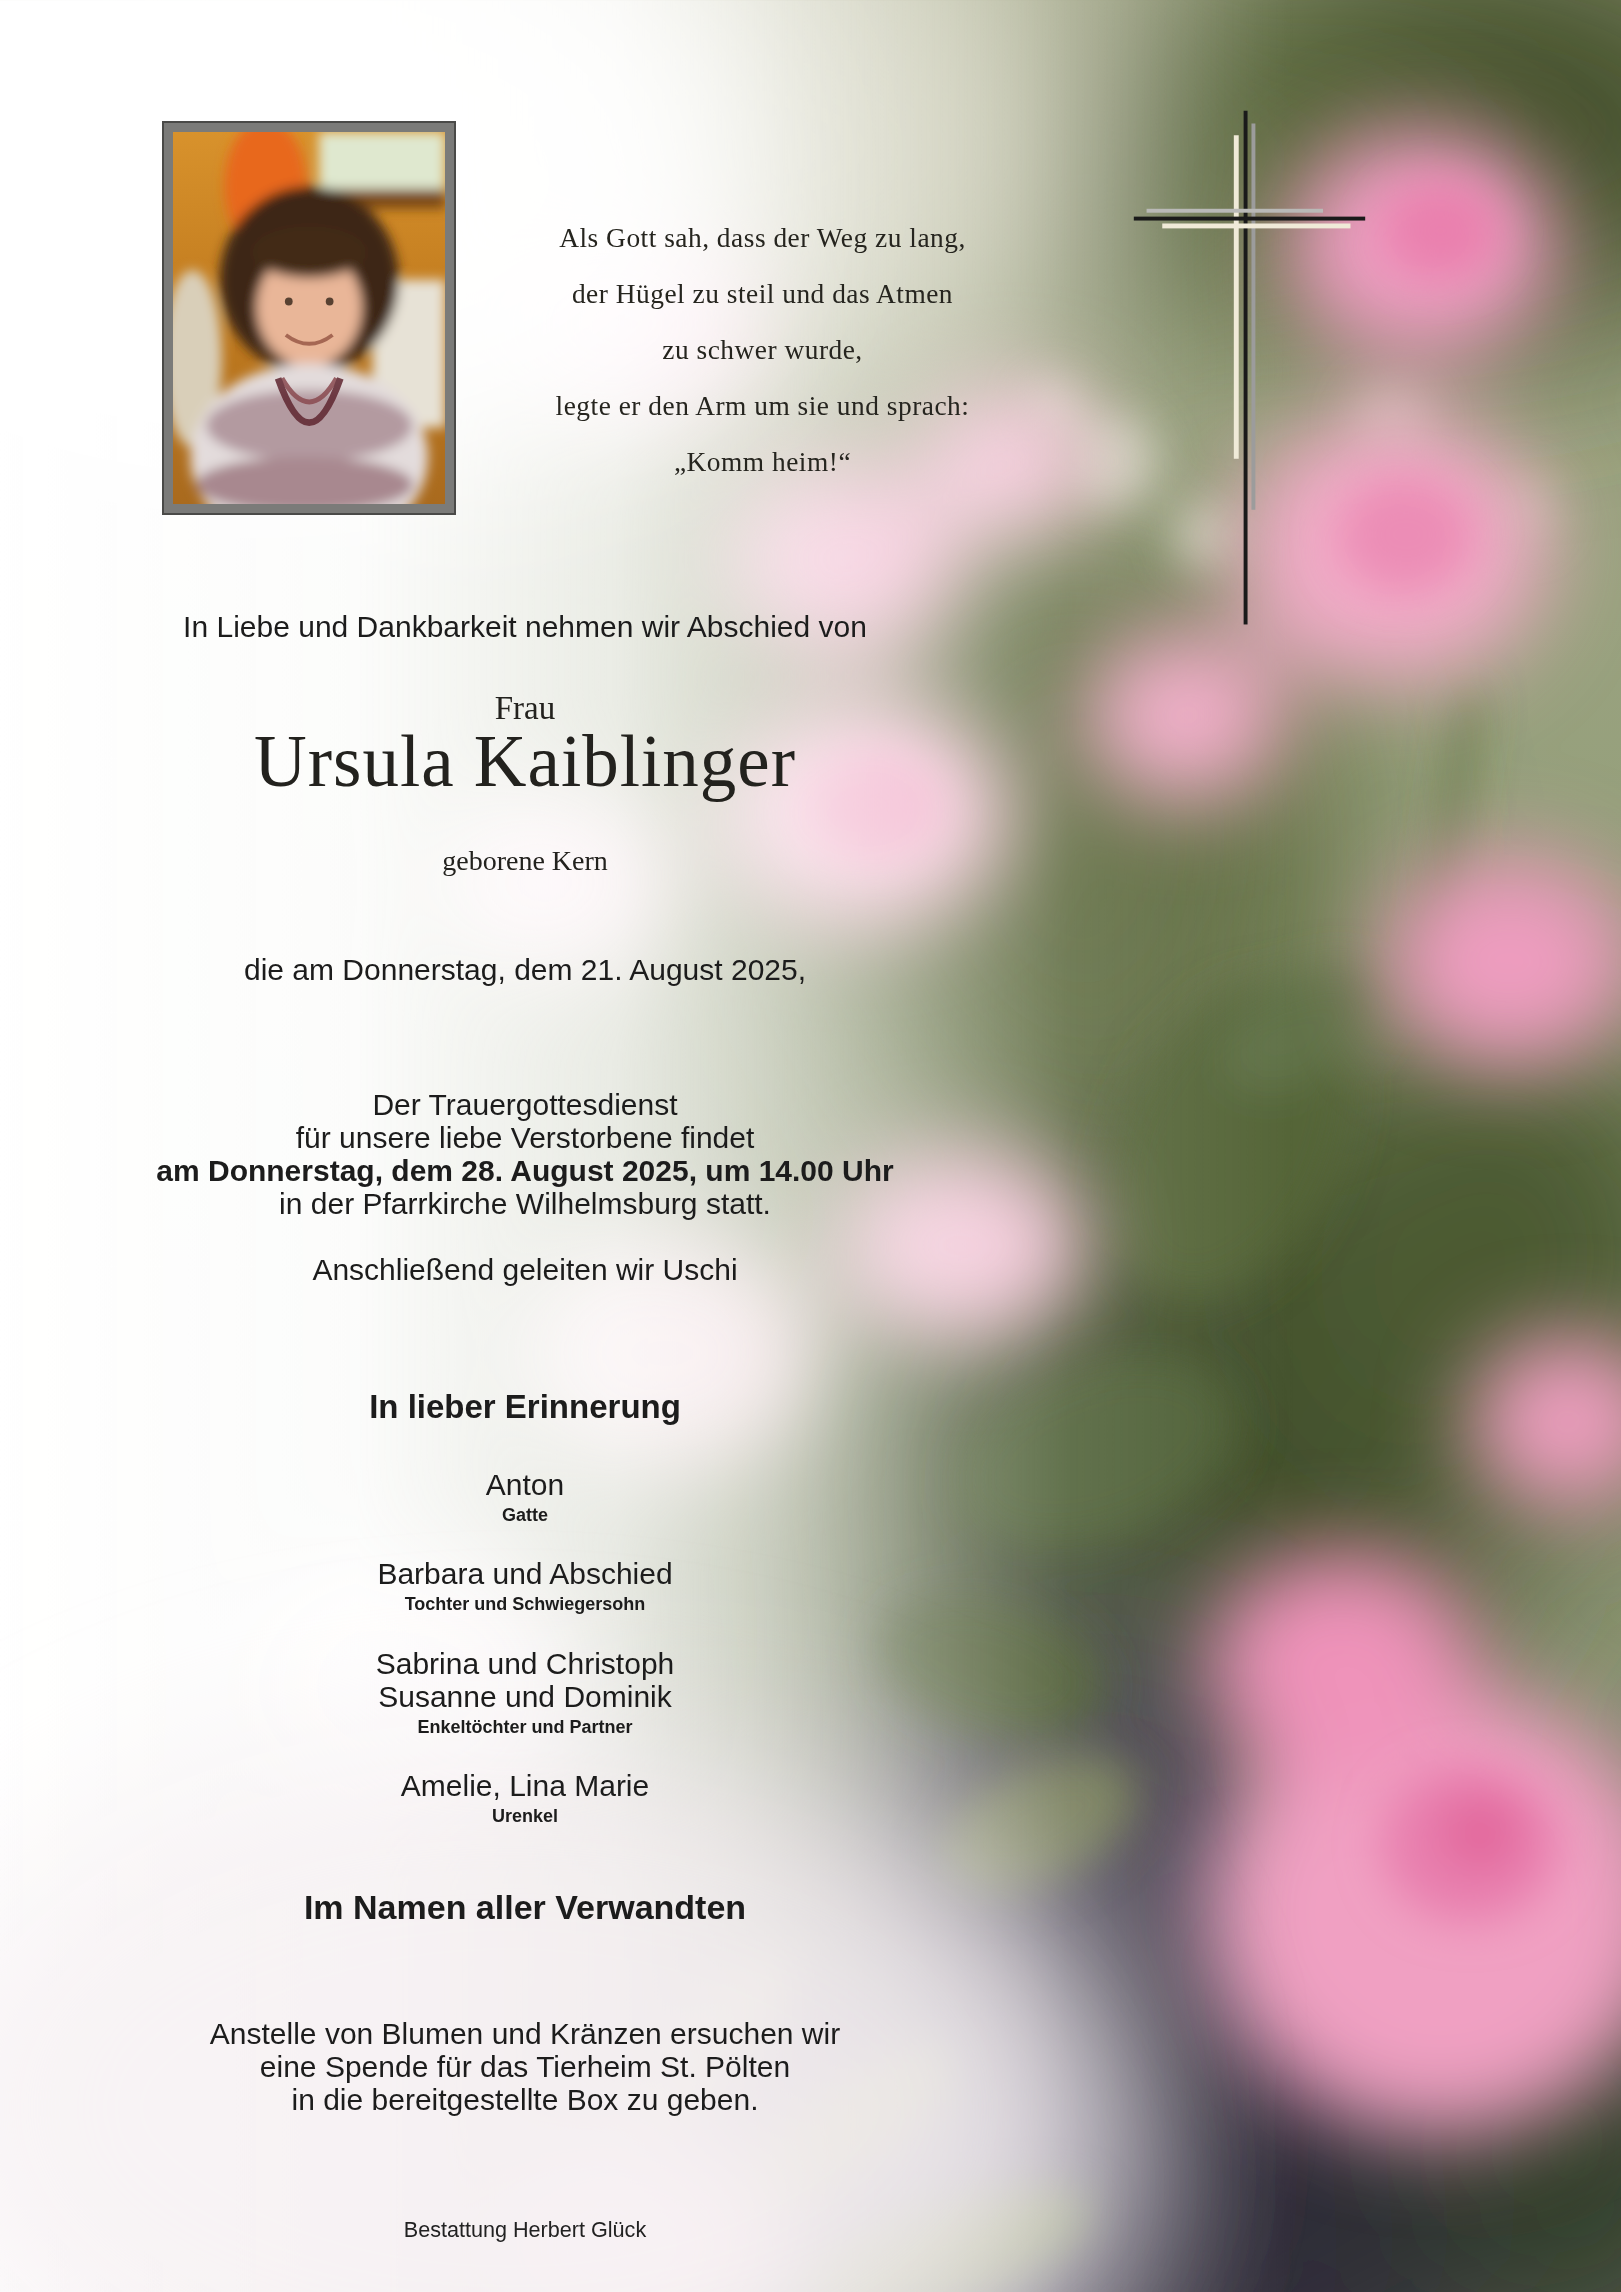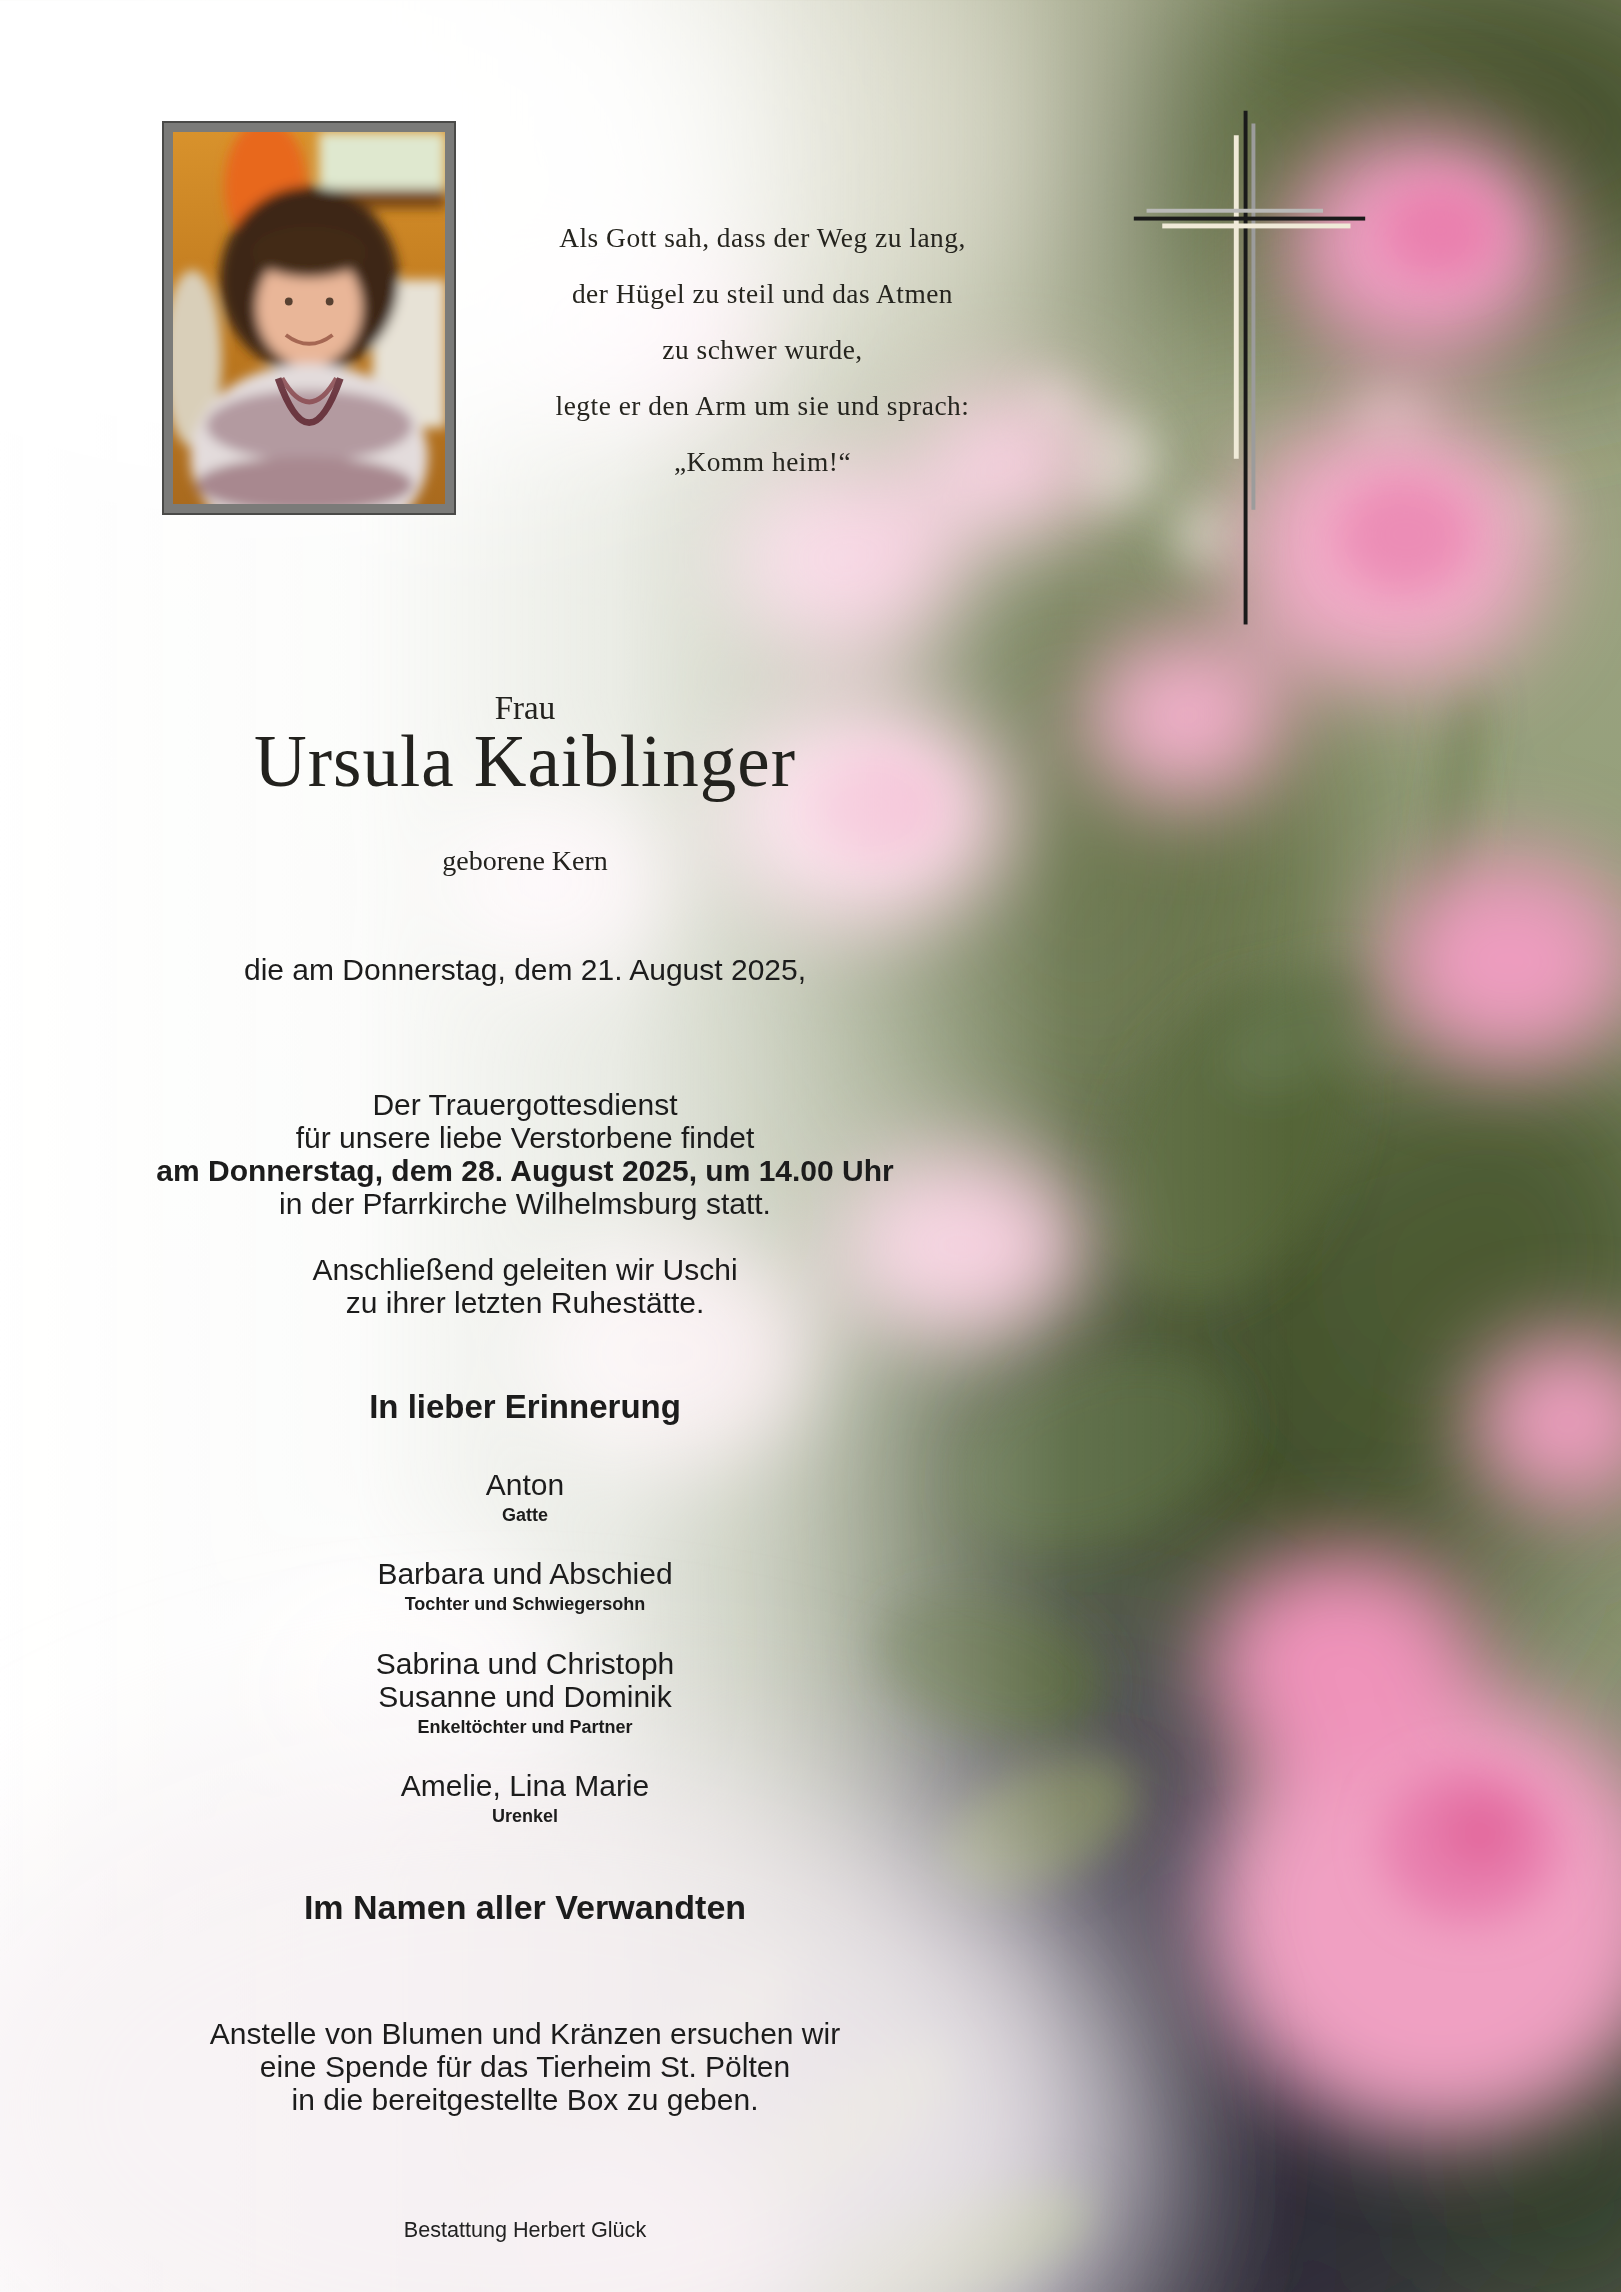--- a/index.html
+++ b/index.html
@@ -184,39 +184,39 @@
   </div>
 
   <div class="abs poem ctr serif">
     <div>Als Gott sah, dass der Weg zu lang,</div>
     <div>der Hügel zu steil und das Atmen</div>
     <div>zu schwer wurde,</div>
     <div>legte er den Arm um sie und sprach:</div>
     <div>„Komm heim!“</div>
   </div>
 
+  <div class="abs col ctr intro sans">In Liebe und Dankbarkeit nehmen wir Abschied von</div>
 
   <div class="abs col ctr salutation serif">Frau</div>
   <h1 class="abs col ctr deceased-name serif">Ursula Kaiblinger</h1>
   <div class="abs col ctr maiden serif">geborene Kern</div>
 
   <div class="abs col ctr death block31 sans">
     <div>die am Donnerstag, dem 21. August 2025,</div>
   </div>
 
   <div class="abs col ctr service block31 sans">
     <div>Der Trauergottesdienst</div>
     <div>für unsere liebe Verstorbene findet</div>
     <div class="bold">am Donnerstag, dem 28. August 2025, um 14.00 Uhr</div>
     <div>in der Pfarrkirche Wilhelmsburg statt.</div>
   </div>
 
   <div class="abs col ctr farewell block31 sans">
     <div>Anschließend geleiten wir Uschi</div>
-    <div>zu ihrer letzten Ruhestätte.</div>
   </div>
 
   <div class="abs col ctr memory-header sans">In lieber Erinnerung</div>
 
   <div class="abs col ctr mourners sans">
     <div class="mourner">
       <div class="names">Anton</div>
       <div class="relation">Gatte</div>
     </div>
     <div class="mourner">

